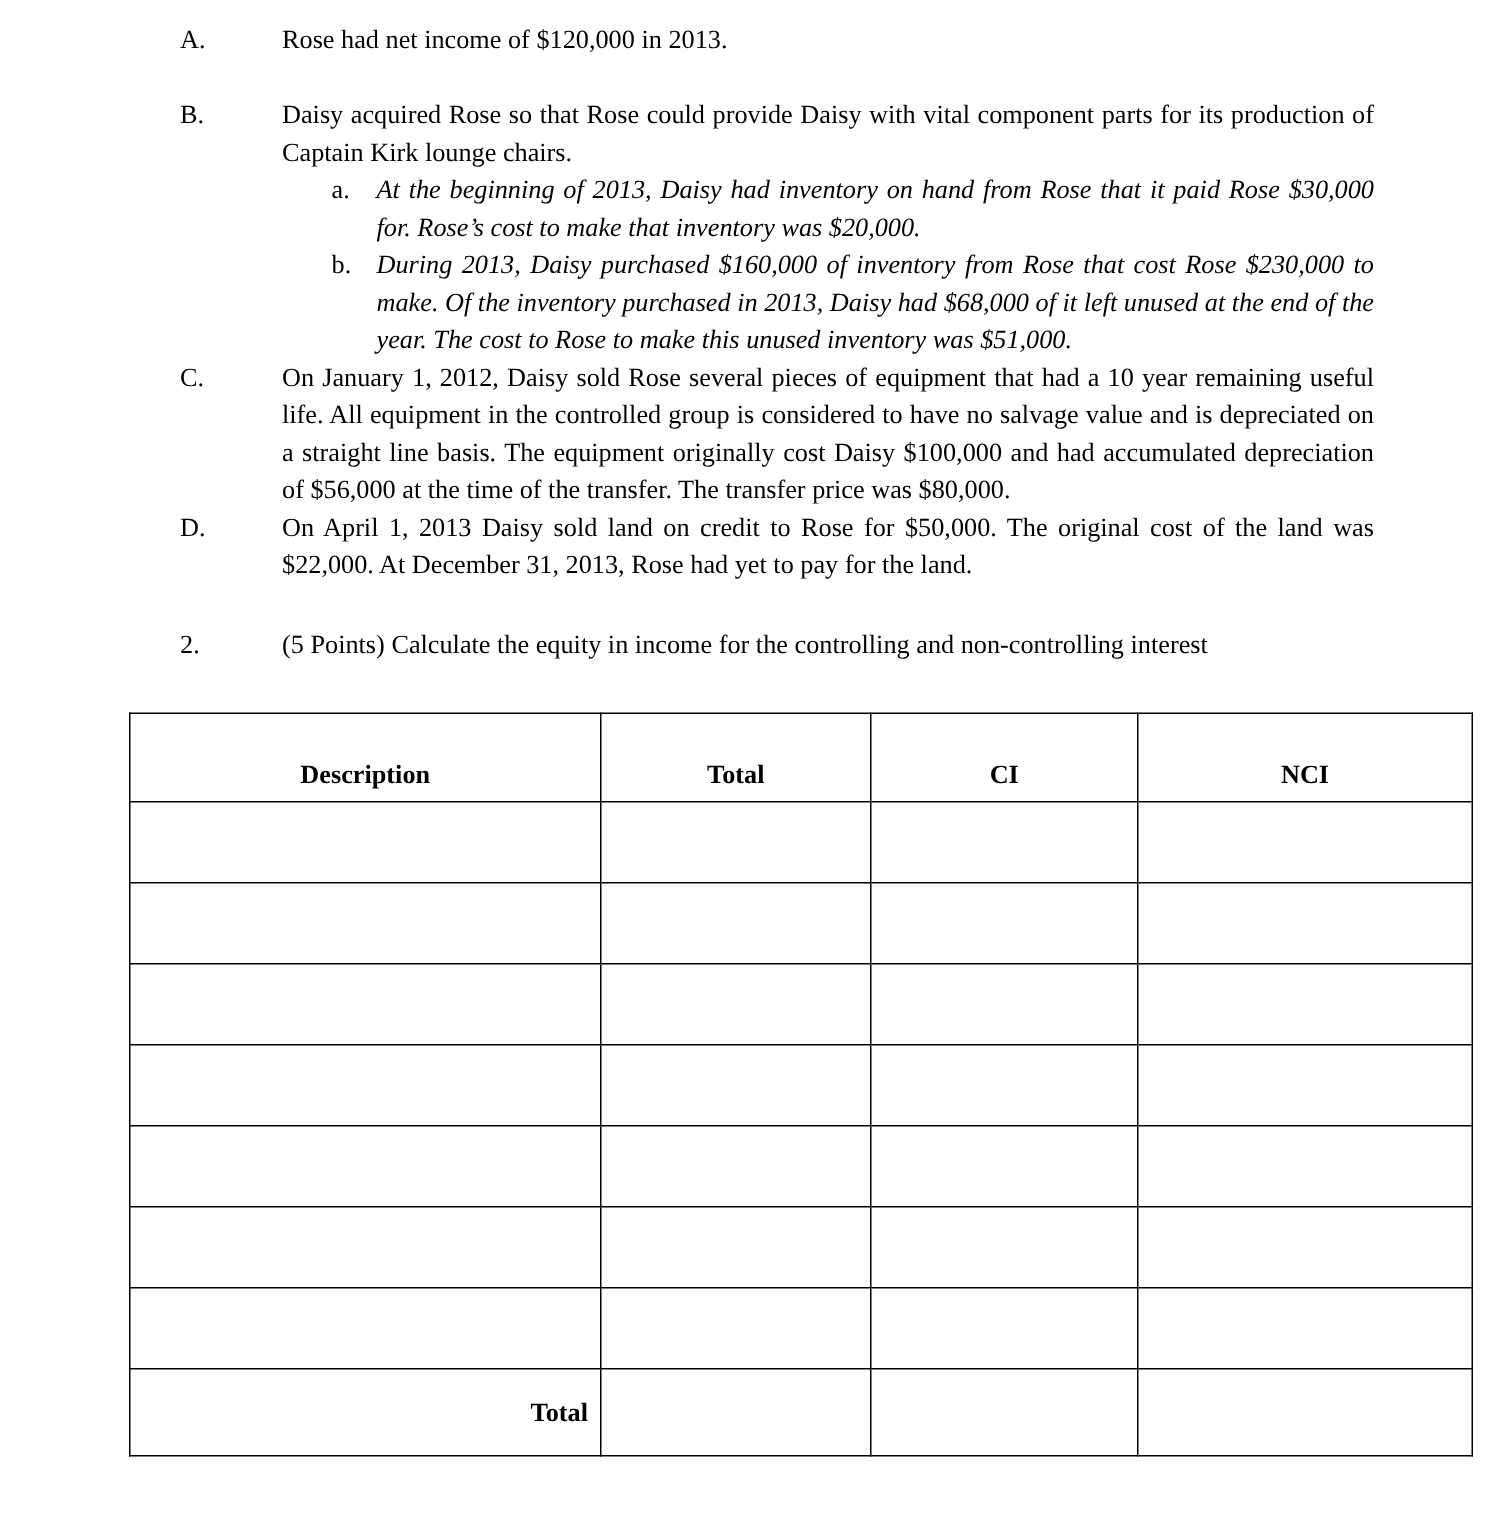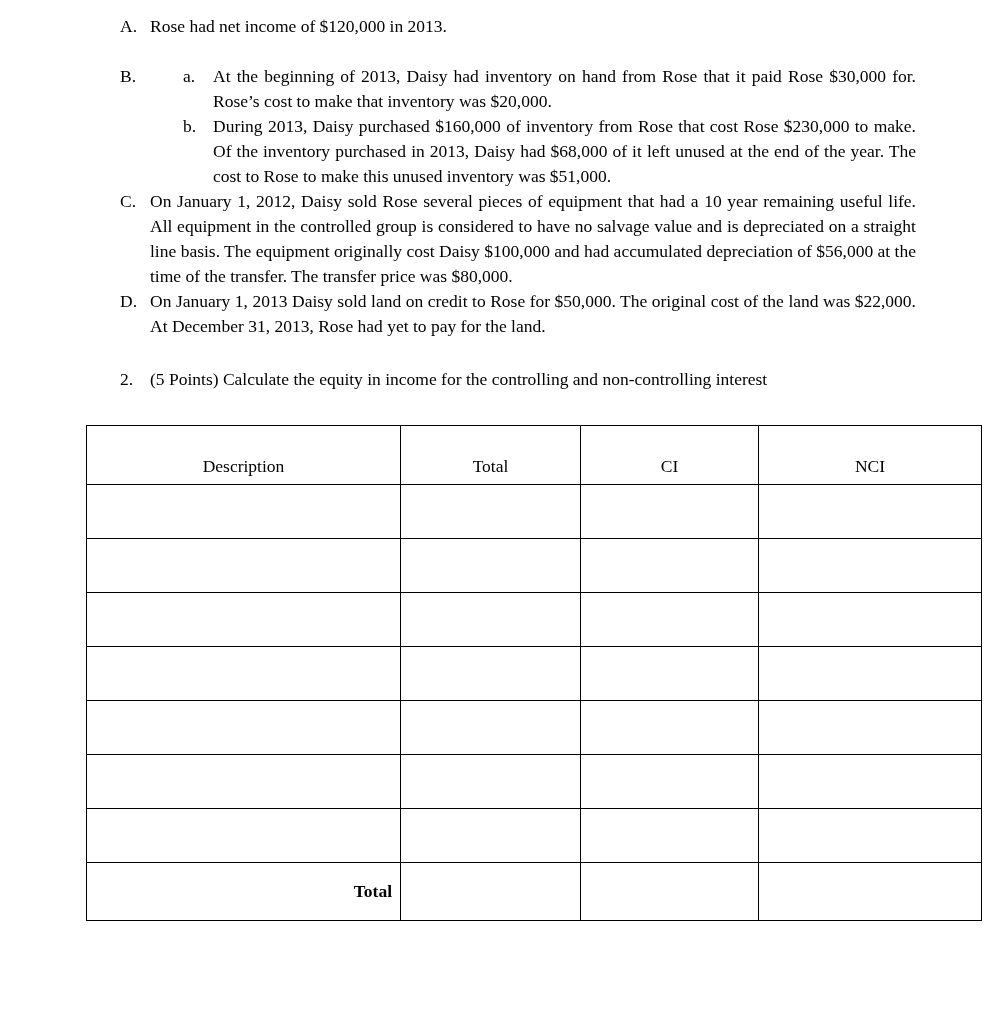--- a/index.html
+++ b/index.html
@@ -32,33 +32,35 @@
   .item + .item.gap-before {
     margin-top: 25px;
   }
   .item-label {
     flex: 0 0 30px;
     width: 30px;
   }
   .item-body {
     flex: 1 1 auto;
     text-align: justify;
+    margin-left: 38px;
   }
   .subitem {
     display: flex;
     align-items: flex-start;
     margin-left: 33px;  
   }
   .subitem-label {
     flex: 0 0 30px;
     width: 30px;
   }
   .subitem-body {
     flex: 1 1 auto;
     text-align: justify;
+    font-style: italic;
   }
   .question {
     margin-top: 28px;
   }
   table.answer-table {
     margin-top: 33px;
     border-collapse: collapse;
     table-layout: fixed;
     width: 895px;
   }
@@ -67,21 +69,21 @@
     border: 1.5px solid #000000;
     padding: 0;
     font-size: 17.5px;
   }
   col.col-desc  { width: 314px; }
   col.col-total { width: 180px; }
   col.col-ci    { width: 178px; }
   col.col-nci   { width: 223px; }
   tr.header-row th {
     height: 53px;
-    font-weight: normal;
+    font-weight: bold;
     vertical-align: bottom;
     padding-bottom: 5px;
   }
   tr.empty-row td {
     height: 53px;
   }
   tr.total-row td {
     height: 57px;
     vertical-align: middle;
   }
@@ -99,39 +101,40 @@
   <div class="text-block">
 
     <div class="item">
       <span class="item-label">A.</span>
       <div class="item-body">Rose had net income of $120,000 in 2013.</div>
     </div>
 
     <div class="item gap-before">
       <span class="item-label">B.</span>
       <div class="item-body">
+        <div>Daisy acquired Rose so that Rose could provide Daisy with vital component parts for its production of Captain Kirk lounge chairs.</div>
         <div class="subitem">
           <span class="subitem-label">a.</span>
           <div class="subitem-body">At the beginning of 2013, Daisy had inventory on hand from Rose that it paid Rose $30,000 for.  Rose’s cost to make that inventory was $20,000.</div>
         </div>
         <div class="subitem">
           <span class="subitem-label">b.</span>
           <div class="subitem-body">During 2013, Daisy purchased $160,000 of inventory from Rose that cost Rose $230,000 to make.  Of the inventory purchased in 2013, Daisy had $68,000 of it left unused at the end of the year.  The cost to Rose to make this unused inventory was $51,000.</div>
         </div>
       </div>
     </div>
 
     <div class="item">
       <span class="item-label">C.</span>
       <div class="item-body">On January 1, 2012, Daisy sold Rose several pieces of equipment that had a 10 year remaining useful life.  All equipment in the controlled group is considered to have no salvage value and is depreciated on a straight line basis.  The equipment originally cost Daisy $100,000 and had accumulated depreciation of $56,000 at the time of the transfer.  The transfer price was $80,000.</div>
     </div>
 
     <div class="item">
       <span class="item-label">D.</span>
-      <div class="item-body">On January 1, 2013 Daisy sold land on credit to Rose for $50,000.  The original cost of the land was $22,000.  At December 31, 2013, Rose had yet to pay for the land.</div>
+      <div class="item-body">On April 1, 2013 Daisy sold land on credit to Rose for $50,000.  The original cost of the land was $22,000.  At December 31, 2013, Rose had yet to pay for the land.</div>
     </div>
 
     <div class="item question">
       <span class="item-label">2.</span>
       <div class="item-body">(5 Points) Calculate the equity in income for the controlling and non-controlling interest</div>
     </div>
 
   </div>
 
   <table class="answer-table">

